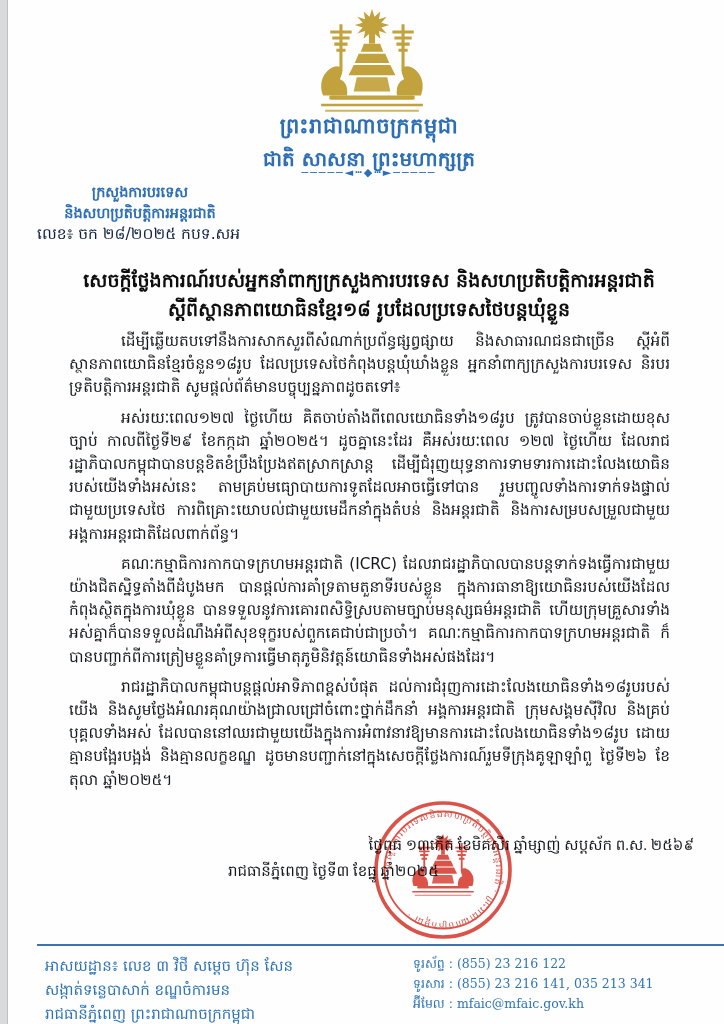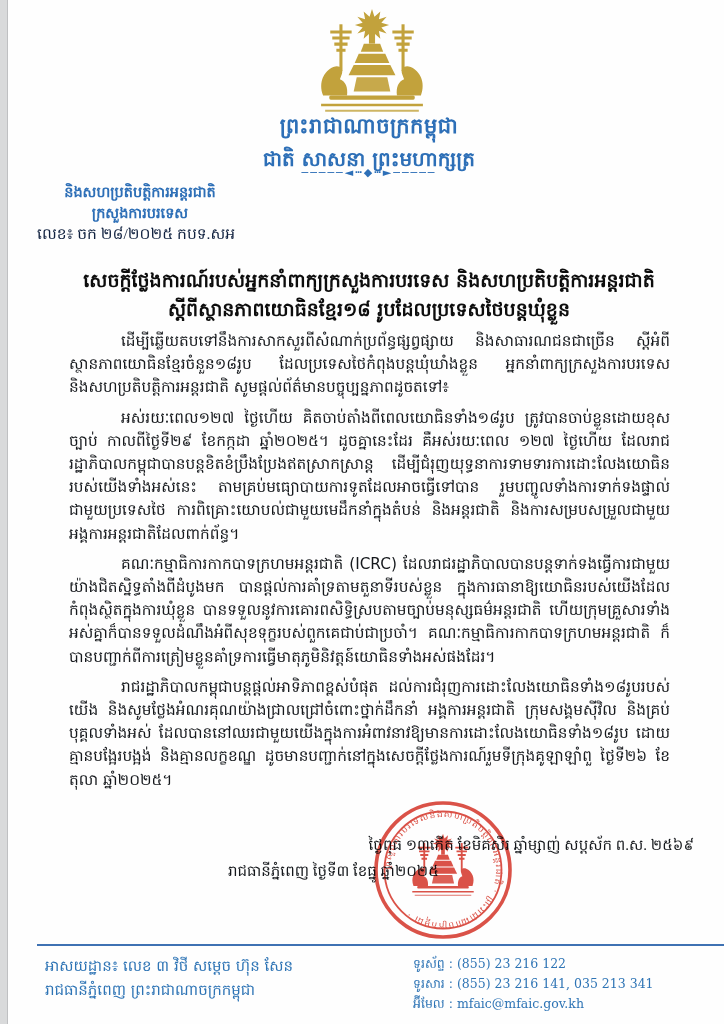--- a/index.html
+++ b/index.html
@@ -19,21 +19,21 @@
   .kingdom .l2{font-size:20px;font-weight:bold;margin-top:3px;}
   .ornament{
     position:absolute;left:0;top:166px;width:724px;text-align:center;
     color:#2d6fb7;font-size:11px;letter-spacing:2px;
   }
   .ministry{
     position:absolute;left:18px;top:182px;width:230px;text-align:center;
     color:#2d6fb7;font-weight:bold;font-size:14.5px;line-height:1.45;
   }
   .refno{
-    position:absolute;left:30px;top:224px;font-size:15.5px;color:#10213f;font-family:Liberation Serif, serif;
+    position:absolute;left:30px;top:224px;font-size:15.5px;color:#10213f;
   }
   .doc-title{
     position:absolute;left:40px;top:266px;width:644px;text-align:center;
     font-size:19px;font-weight:bold;color:#0d0d0d;line-height:1.55;
   }
   .bodytext{
     position:absolute;left:62px;top:330px;width:601px;
     font-size:15.3px;color:#15181c;line-height:23.2px;text-align:justify;
   }
   .bodytext p{margin:0 0 7px 0;text-indent:52px;}
@@ -90,33 +90,33 @@
   </svg>
 
   <div class="kingdom">
     <div class="l1">ព្រះរាជាណាចក្រកម្ពុជា</div>
     <div class="l2">ជាតិ សាសនា ព្រះមហាក្សត្រ</div>
   </div>
 
   <div class="ornament">─────◄┅◆┅►─────</div>
 
   <div class="ministry">
+    <div>ក្រសួងការបរទេស</div>
     <div>និងសហប្រតិបត្តិការអន្តរជាតិ</div>
-    <div>ក្រសួងការបរទេស</div>
   </div>
 
   <div class="refno">លេខ៖ ចក ២៨/២០២៥ កបទ.សអ</div>
 
   <div class="doc-title">
     <div>សេចក្តីថ្លែងការណ៍របស់អ្នកនាំពាក្យក្រសួងការបរទេស និងសហប្រតិបត្តិការអន្តរជាតិ</div>
     <div>ស្តីពីស្ថានភាពយោធិនខ្មែរ១៨ រូបដែលប្រទេសថៃបន្តឃុំខ្លួន</div>
   </div>
 
   <div class="bodytext">
-    <p>ដើម្បីឆ្លើយតបទៅនឹងការសាកសួរពីសំណាក់ប្រព័ន្ធផ្សព្វផ្សាយ និងសាធារណជនជាច្រើន ស្តីអំពីស្ថានភាពយោធិនខ្មែរចំនួន១៨រូប ដែលប្រទេសថៃកំពុងបន្តឃុំឃាំងខ្លួន អ្នកនាំពាក្យក្រសួងការបរទេស និងសហប្រតិបត្តិការអន្តរជាតិ សូមផ្តល់ព័ត៌មានបច្ចុប្បន្នភាពដូចតទៅ៖</p>
+    <p>ដើម្បីឆ្លើយតបទៅនឹងការសាកសួរពីសំណាក់ប្រព័ន្ធផ្សព្វផ្សាយ និងសាធារណជនជាច្រើន ស្តីអំពីស្ថានភាពយោធិនខ្មែរចំនួន១៨រូប ដែលប្រទេសថៃកំពុងបន្តឃុំឃាំងខ្លួន អ្នកនាំពាក្យក្រសួងការបរទេស និរបរទ្រតិបត្តិការអន្តរជាតិ សូមផ្តល់ព័ត៌មានបច្ចុប្បន្នភាពដូចតទៅ៖</p>
     <p>អស់រយៈពេល១២៧ ថ្ងៃហើយ គិតចាប់តាំងពីពេលយោធិនទាំង១៨រូប ត្រូវបានចាប់ខ្លួនដោយខុសច្បាប់ កាលពីថ្ងៃទី២៩ ខែកក្កដា ឆ្នាំ២០២៥។ ដូចគ្នានេះដែរ គឺអស់រយៈពេល ១២៧ ថ្ងៃហើយ ដែលរាជរដ្ឋាភិបាលកម្ពុជាបានបន្តខិតខំប្រឹងប្រែងឥតស្រាកស្រាន្ត ដើម្បីជំរុញយុទ្ធនាការទាមទារការដោះលែងយោធិនរបស់យើងទាំងអស់នេះ តាមគ្រប់មធ្យោបាយការទូតដែលអាចធ្វើទៅបាន រួមបញ្ចូលទាំងការទាក់ទងផ្ទាល់ជាមួយប្រទេសថៃ ការពិគ្រោះយោបល់ជាមួយមេដឹកនាំក្នុងតំបន់ និងអន្តរជាតិ និងការសម្របសម្រួលជាមួយអង្គការអន្តរជាតិដែលពាក់ព័ន្ធ។</p>
     <p>គណៈកម្មាធិការកាកបាទក្រហមអន្តរជាតិ (ICRC) ដែលរាជរដ្ឋាភិបាលបានបន្តទាក់ទងធ្វើការជាមួយយ៉ាងជិតស្និទ្ធតាំងពីដំបូងមក បានផ្តល់ការគាំទ្រតាមតួនាទីរបស់ខ្លួន ក្នុងការធានាឱ្យយោធិនរបស់យើងដែលកំពុងស្ថិតក្នុងការឃុំខ្លួន បានទទួលនូវការគោរពសិទ្ធិស្របតាមច្បាប់មនុស្សធម៌អន្តរជាតិ ហើយក្រុមគ្រួសារទាំងអស់គ្នាក៏បានទទួលដំណឹងអំពីសុខទុក្ខរបស់ពួកគេជាប់ជាប្រចាំ។ គណៈកម្មាធិការកាកបាទក្រហមអន្តរជាតិ ក៏បានបញ្ជាក់ពីការត្រៀមខ្លួនគាំទ្រការធ្វើមាតុភូមិនិវត្តន៍យោធិនទាំងអស់ផងដែរ។</p>
     <p>រាជរដ្ឋាភិបាលកម្ពុជាបន្តផ្តល់អាទិភាពខ្ពស់បំផុត ដល់ការជំរុញការដោះលែងយោធិនទាំង១៨រូបរបស់យើង និងសូមថ្លែងអំណរគុណយ៉ាងជ្រាលជ្រៅចំពោះថ្នាក់ដឹកនាំ អង្គការអន្តរជាតិ ក្រុមសង្គមស៊ីវិល និងគ្រប់បុគ្គលទាំងអស់ ដែលបាននៅឈរជាមួយយើងក្នុងការអំពាវនាវឱ្យមានការដោះលែងយោធិនទាំង១៨រូប ដោយគ្មានបង្អែរបង្អង់ និងគ្មានលក្ខខណ្ឌ ដូចមានបញ្ជាក់នៅក្នុងសេចក្តីថ្លែងការណ៍រួមទីក្រុងគូឡាឡាំពួ ថ្ងៃទី២៦ ខែតុលា ឆ្នាំ២០២៥។</p>
   </div>
 
   <div class="signoff">
     <div class="d1">ថ្ងៃពុធ ១៣កើត ខែមិគសិរ ឆ្នាំម្សាញ់ សប្តស័ក ព.ស. ២៥៦៩</div>
     <div class="d2">រាជធានីភ្នំពេញ ថ្ងៃទី៣ ខែធ្នូ ឆ្នាំ២០២៥</div>
   </div>
 
@@ -134,20 +134,21 @@
     </g>
   </svg>
 
   <div class="footer-rule"></div>
 
   <div class="footer-left">
     <div>
       <span>អាសយដ្ឋាន៖</span>
       <span>លេខ ៣ វិថី សម្តេច ហ៊ុន សែន</span>
     </div>
+    <div>សង្កាត់ទន្លេបាសាក់ ខណ្ឌចំការមន</div>
     <div>រាជធានីភ្នំពេញ ព្រះរាជាណាចក្រកម្ពុជា</div>
   </div>
 
   <div class="footer-right">
     <div>
       <span>ទូរស័ព្ទ :</span>
       <span class="lat">(855) 23 216 122</span>
     </div>
     <div>
       <span>ទូរសារ :</span>

